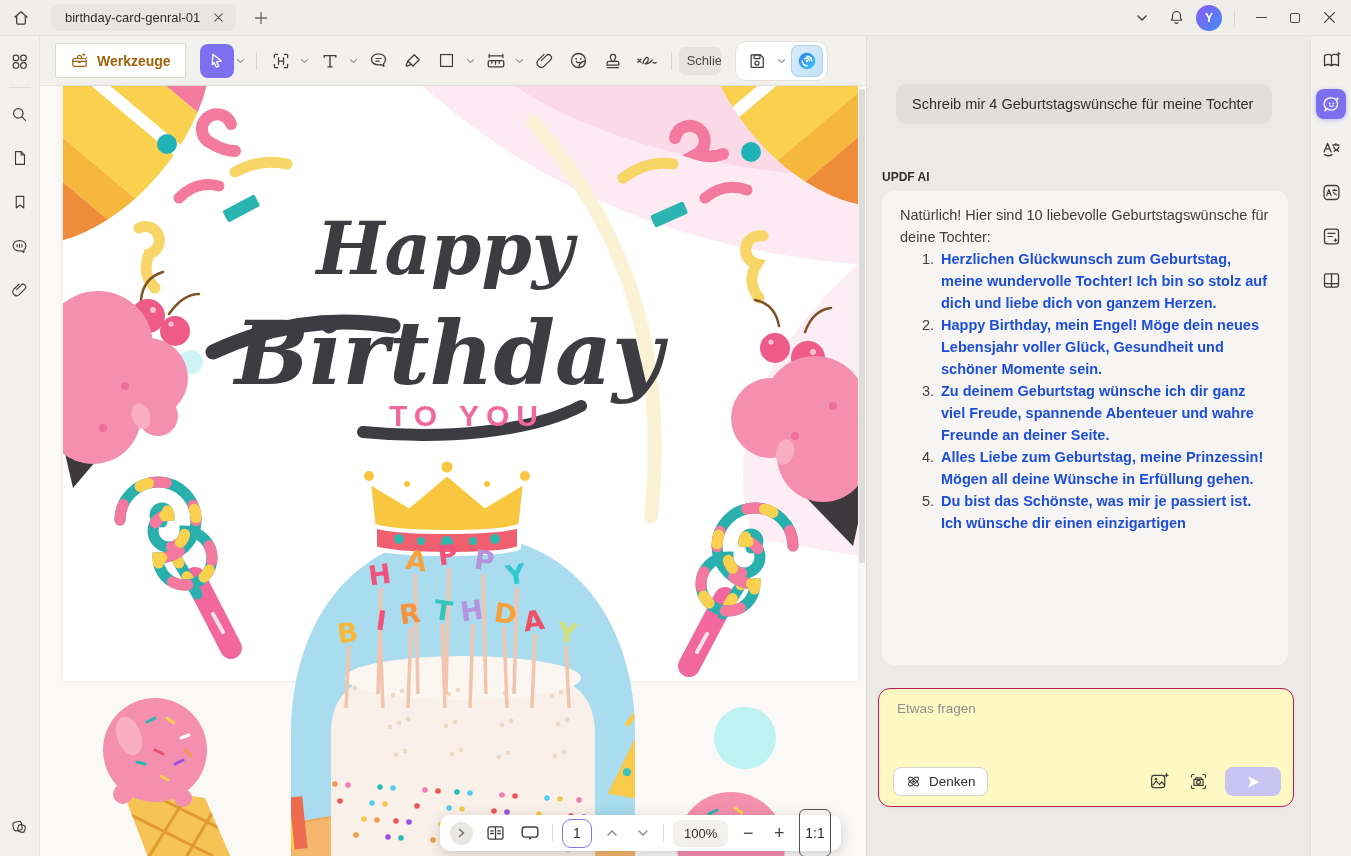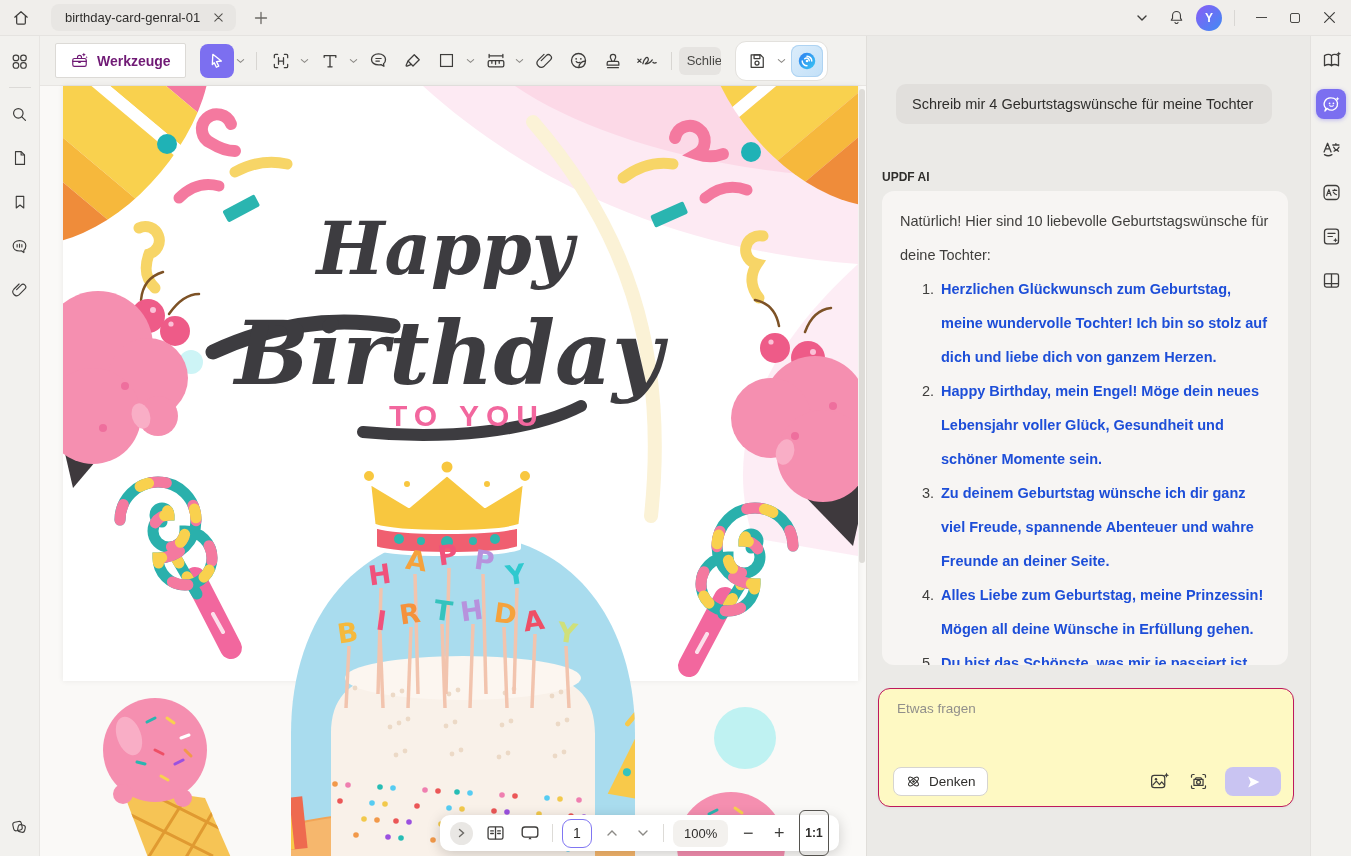--- a/index.html
+++ b/index.html
@@ -28,21 +28,21 @@
   .left-rail{position:absolute;left:0;top:36px;width:40px;height:820px;background:#f2f1ee;
              border-right:1px solid #e7e5e2;display:flex;flex-direction:column;align-items:center;padding-top:11px;}
   .rail-btn{width:28px;height:28px;border-radius:7px;flex:none;}
   .left-rail .rail-btn{margin-bottom:16px;}
   .rail-div{width:22px;height:1px;background:#dcdad7;margin:-4px 0 12px 0;}
   .rail-bottom{margin-top:auto;margin-bottom:12px;}
   
   .toolbar{position:absolute;left:40px;top:36px;width:826px;height:50px;background:#f2f1ee;
            border-bottom:1px solid #e7e5e2;display:flex;align-items:center;padding-left:15px;}
   .werkzeuge{height:35px;background:#fff;border:1px solid #dcdad6;border-radius:2px;display:flex;
-             align-items:center;gap:8px;padding:0 14px;font-size:14px;font-weight:700;color:#701a75;margin-right:14px;}
+             align-items:center;gap:8px;padding:0 14px;font-size:14px;font-weight:700;color:#a16207;margin-right:14px;}
   .tbtn{height:34px;min-width:34px;border-radius:8px;display:flex;align-items:center;justify-content:center;color:#3e3d3b;}
   .tchev{width:13px;height:34px;display:flex;align-items:center;justify-content:center;color:#8c8a86;margin-right:2px;}
   .tsep{width:1px;height:18px;background:#d8d6d2;margin:0 7px;}
   .active-tool{background:#7c6ff0;color:#fff;}
   .close-btn{height:28px;width:42px;background:#e6e4e1;border-radius:6px;font-size:13px;color:#4a4946;
              display:flex;align-items:center;padding-left:8px;overflow:hidden;white-space:nowrap;}
   .save-group{margin-left:14px;height:40px;background:#fff;border:1px solid #e3e1dd;border-radius:11px;
               display:flex;align-items:center;padding:0 4px;gap:1px;}
   .ai-btn{width:32px;height:32px;border-radius:8px;background:linear-gradient(135deg,#dcedfb,#c2e0f8);
           display:flex;align-items:center;justify-content:center;box-shadow:inset 0 0 0 1px #aed3f2;}
@@ -59,32 +59,32 @@
   .pager{position:absolute;left:400px;top:729px;height:36px;background:#fff;border-radius:10px;
          box-shadow:0 3px 14px rgba(0,0,0,.18);display:flex;align-items:center;padding:0 10px;gap:9px;}
   .pg-circle{width:23px;height:23px;border-radius:50%;background:#e9e7e4;color:#6b6965;}
   .pg-btn{width:26px;height:26px;border-radius:6px;color:#3e3d3b;}
   .pg-sep{width:1px;height:18px;background:#dddbd7;}
   .page-input{width:30px;height:29px;border:1.7px solid #8076f2;border-radius:9px;text-align:center;
               font-size:14px;font-family:"Liberation Sans",sans-serif;color:#2f2e2c;background:#fff;outline:none;padding:0;}
   .pg-chev{width:22px;height:22px;color:#8c8a86;}
   .zoom-box{background:#f3f1ee;border-radius:8px;padding:6px 11px;font-size:13px;color:#2f2e2c;}
   .pm{font-size:18px;color:#3e3d3b;width:22px;text-align:center;}
-  .ratio-box{border:1.4px solid #55534f;border-radius:6px;font-size:12px;font-weight:700;padding:15px 5px;color:#2f2e2c;}
+  .ratio-box{border:1.4px solid #55534f;border-radius:6px;font-size:14px;font-weight:400;padding:15px 5px;color:#2f2e2c;}
   
   .right-panel{position:absolute;left:866px;top:36px;width:444px;height:820px;background:#ebeae7;
                border-left:1px solid #e0deda;display:flex;flex-direction:column;}
   .panel-header{display:flex;align-items:center;padding:14px 16px 0 15px;}
   .panel-title{font-size:13.5px;font-weight:700;color:#2f2e2c;}
   .history-btn{margin-left:auto;width:26px;height:26px;border-radius:50%;color:#4a4946;}
   .user-bubble{margin:48px 38px 0 29px;background:#e1dfdc;border-radius:10px;padding:12px 16px;
                font-size:14.5px;color:#2f2e2c;}
   .ai-label{margin:46px 0 7px 15px;font-size:12px;font-weight:700;color:#2f2e2c;}
   .ai-card{margin-left:15px;width:406px;height:474px;background:#f7f5f3;border-radius:12px;
-           padding:13px 18px;font-size:14.5px;line-height:34px;color:#3f3e3c;overflow:hidden;}
+           padding:13px 18px;font-size:14.5px;line-height:22px;color:#3f3e3c;overflow:hidden;}
   .wishes{margin-left:22px;}
   .wish{display:flex;}
   .wish .num{flex:0 0 19px;color:#3f3e3c;}
   .wish .txt{font-weight:700;color:#1d4ed8;}
   .input-card{margin:23px 0 0 11px;width:416px;height:119px;background:#fef9c3;border:1px solid #be185d;
               border-radius:12px;position:relative;box-shadow:0 1px 3px rgba(0,0,0,.04);}
   .ask-input{position:absolute;left:16px;top:11px;width:380px;border:none;outline:none;background:transparent;
              font-size:13.5px;font-family:"Liberation Sans",sans-serif;color:#2f2e2c;}
   .ask-input::placeholder{color:#918f8b;}
   .input-row{position:absolute;left:14px;right:12px;bottom:10px;display:flex;align-items:center;gap:15px;}

